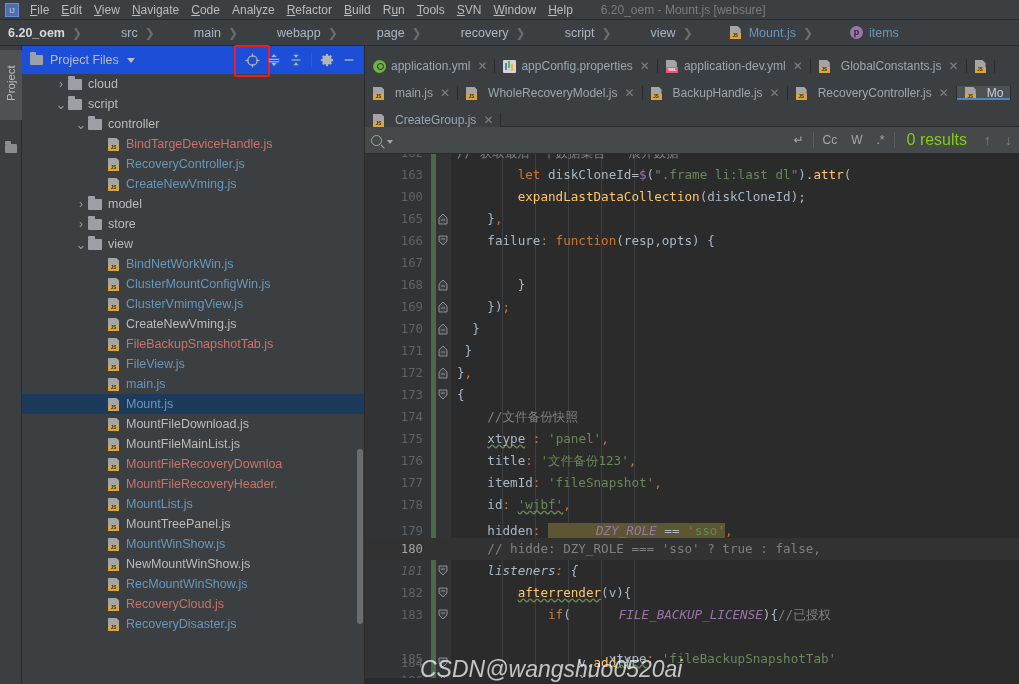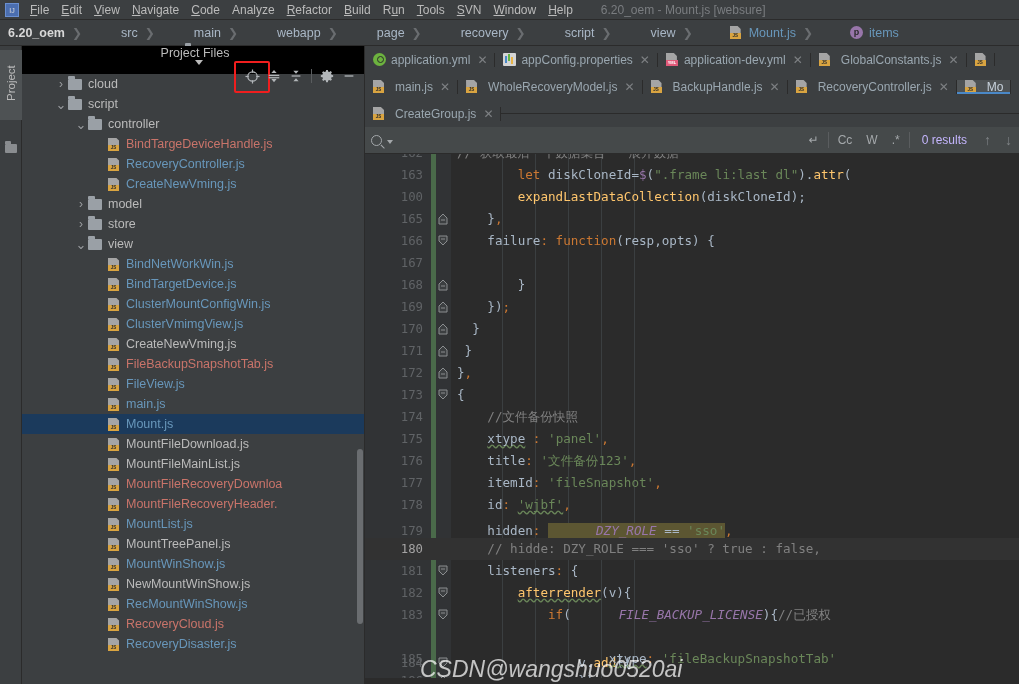--- a/index.html
+++ b/index.html
@@ -81,22 +81,21 @@
     background:#8a8d90; border-radius:1px 1px 0 0;
   }
 
   
   .project {
     position:absolute; left:22px; top:46px; width:343px; height:638px;
     background:#3c3f41; border-right:1px solid #2b2b2b;
   }
   .proj-header {
     height:28px; display:flex; align-items:center; padding:0 4px 0 8px;
-    background:#000000;
-    flex-direction:column;
+    background:#1d4ed8;
   }
   .proj-folder {
     width:13px;height:10px;background:#9aa0a6;border-radius:1px;
     position:relative; margin-right:7px;
   }
   .proj-folder:before{
     content:"";position:absolute;left:0;top:-3px;width:6px;height:3px;
     background:#9aa0a6;border-radius:1px 1px 0 0;
   }
   .proj-title { color:#bbbbbb; font-size:12.5px; }
@@ -145,21 +144,21 @@
   .indent { flex:none; }
   .tree-scroll {
     position:absolute; right:1px; top:375px; width:6px; height:175px;
     background:#6a6d70; border-radius:3px;
   }
 
   
   .editor { position:absolute; left:365px; top:46px; width:654px; height:638px; background:#2b2b2b; }
 
   .tabrows { background:#3c3f41; }
-  .tabrow { display:flex; height:27px; align-items:center; }
+  .tabrow { display:flex; height:27px; align-items:flex-end; }
   .etab {
     display:flex; align-items:center; padding:0 7px 0 8px; gap:5px;
     border-right:1px solid #2b2b2b; color:#9aa7b0; font-size:12px;
     white-space:nowrap; background:#3c3f41; position:relative;
   }
   .etab.active { background:#4e5254; color:#c8d2dc; }
   .etab.active:after {
     content:""; position:absolute; left:0; right:0; bottom:0; height:2px; background:#4a88c7;
   }
   .etab .x { color:#7e8184; font-size:12px; margin-left:2px; }
@@ -213,21 +212,21 @@
   }
   .find-in input {
     flex:1; background:transparent;border:none;outline:none;color:#c8c8c8;font-size:12.5px;
     font-family:"Liberation Sans",sans-serif;
   }
   .find-tog {
     color:#a4a8ab; font-size:12px; padding:0 7px; height:27px;
     display:flex;align-items:center;
   }
   .find-sep { width:1px;height:16px;background:#5a5d5f;margin:0 2px; }
-  .find-results { color:#c4b5fd; font-size:12px; padding:0 10px; }
+  .find-results { color:#84cc16; font-size:16px; padding:0 10px; }
   .arw { color:#7f8386; font-size:14px; padding:0 7px; }
 
   
   .code-wrap {
     position:relative; height:524px; background:#2b2b2b; overflow:hidden;
     font-family:"DejaVu Sans Mono", monospace; font-size:12.6px;
   }
   .gutter {
     position:absolute;left:0;top:0;width:66px;height:100%;background:#313335;
   }
@@ -445,26 +444,20 @@
           <span class="indent" style="width: 52px;"></span>
           <span class="twist" style="font-size: 13px;">⌄</span>
           <span class="fld"></span>
           <span class="tlabel white">view</span>
         </div>
         <div class="trow">
           <span class="indent" style="width: 72px;"></span>
           <span class="twist"></span>
           <span class="jsicon tfile-ic"></span>
           <span class="tlabel blue">BindNetWorkWin.js</span>
-        </div>
-        <div class="trow">
-          <span class="indent" style="width: 72px;"></span>
-          <span class="twist"></span>
-          <span class="jsicon tfile-ic"></span>
-          <span class="tlabel blue">BindTargetDevice.js</span>
         </div>
         <div class="trow">
           <span class="indent" style="width: 72px;"></span>
           <span class="twist"></span>
           <span class="jsicon tfile-ic"></span>
           <span class="tlabel blue">ClusterMountConfigWin.js</span>
         </div>
         <div class="trow">
           <span class="indent" style="width: 72px;"></span>
           <span class="twist"></span>
@@ -703,21 +696,21 @@
                 <path d="M2 1h8v5l-4 4-4-4z" fill="#3c3f41" stroke="#8b8e90" stroke-width="1"></path>
                 <line x1="4" y1="4" x2="8" y2="4" stroke="#8b8e90" stroke-width="1"></line>
               </svg></span><span class="ctext"><span class="p">{</span></span></div>
           <div class="cl" style="top: 252px; position: absolute; left: 0px; right: 0px;"><span class="ln">174</span><span class="ctext"><span class="c">    //文件备份快照</span></span></div>
           <div class="cl" style="top: 274px; position: absolute; left: 0px; right: 0px;"><span class="ln">175</span><span class="ctext"><span class="p">    </span><span class="wavy mono">xtype</span> <span class="k">:</span> <span class="s">'panel'</span><span class="k">,</span></span></div>
           <div class="cl" style="top: 296px; position: absolute; left: 0px; right: 0px;"><span class="ln">176</span><span class="ctext"><span class="p">    </span><span class="mono">title</span><span class="k">:</span> <span class="s">'文件备份123'</span><span class="k">,</span></span></div>
           <div class="cl" style="top: 318px; position: absolute; left: 0px; right: 0px;"><span class="ln">177</span><span class="ctext"><span class="p">    </span><span class="mono">itemId</span><span class="k">:</span> <span class="s">'fileSnapshot'</span><span class="k">,</span></span></div>
           <div class="cl" style="top: 340px; position: absolute; left: 0px; right: 0px;"><span class="ln">178</span><span class="ctext"><span class="p">    </span><span class="mono">id</span><span class="k">:</span> <span class="s wavy">'wjbf'</span><span class="k">,</span></span></div>
           <div class="cl" style="top: 342px; position: absolute; left: 0px; right: 0px; margin-top: 24px;"><span class="ln">179</span><span class="ctext"><span class="p">    </span><span class="mono">hidden</span><span class="k">:</span> <span class="hlbg"><span class="consti">DZY_ROLE</span> <span class="p">==</span> <span class="s">'sso'</span></span><span class="k">,</span></span></div>
           <div class="cl cur" style="top: 384px; position: absolute; left: 0px; right: 0px;"><span class="ln">180</span><span class="ctext"><span class="c">    // hidde: DZY_ROLE === 'sso' ? true : false,</span></span></div>
-          <div class="cl" style="top: 406px; position: absolute; left: 0px; right: 0px;"><span class="ln">181</span><span class="fold"><svg width="12" height="12" viewBox="0 0 12 12">
+          <div class="cl" style="top: 406px; position: absolute; left: 0px; right: 0px; font-style: italic;"><span class="ln">181</span><span class="fold"><svg width="12" height="12" viewBox="0 0 12 12">
                 <path d="M2 1h8v5l-4 4-4-4z" fill="#3c3f41" stroke="#8b8e90" stroke-width="1"></path>
                 <line x1="4" y1="4" x2="8" y2="4" stroke="#8b8e90" stroke-width="1"></line>
               </svg></span><span class="ctext"><span class="p">    </span><span class="mono">listeners</span><span class="k">:</span> <span class="p">{</span></span></div>
           <div class="cl" style="top: 428px; position: absolute; left: 0px; right: 0px;"><span class="ln">182</span><span class="fold"><svg width="12" height="12" viewBox="0 0 12 12">
                 <path d="M2 1h8v5l-4 4-4-4z" fill="#3c3f41" stroke="#8b8e90" stroke-width="1"></path>
                 <line x1="4" y1="4" x2="8" y2="4" stroke="#8b8e90" stroke-width="1"></line>
               </svg></span><span class="ctext"><span class="p">        </span><span class="f wavy">afterrender</span><span class="p">(v){</span></span></div>
           <div class="cl" style="top: 450px; position: absolute; left: 0px; right: 0px;"><span class="ln">183</span><span class="fold"><svg width="12" height="12" viewBox="0 0 12 12">
                 <path d="M2 1h8v5l-4 4-4-4z" fill="#3c3f41" stroke="#8b8e90" stroke-width="1"></path>
                 <line x1="4" y1="4" x2="8" y2="4" stroke="#8b8e90" stroke-width="1"></line>

